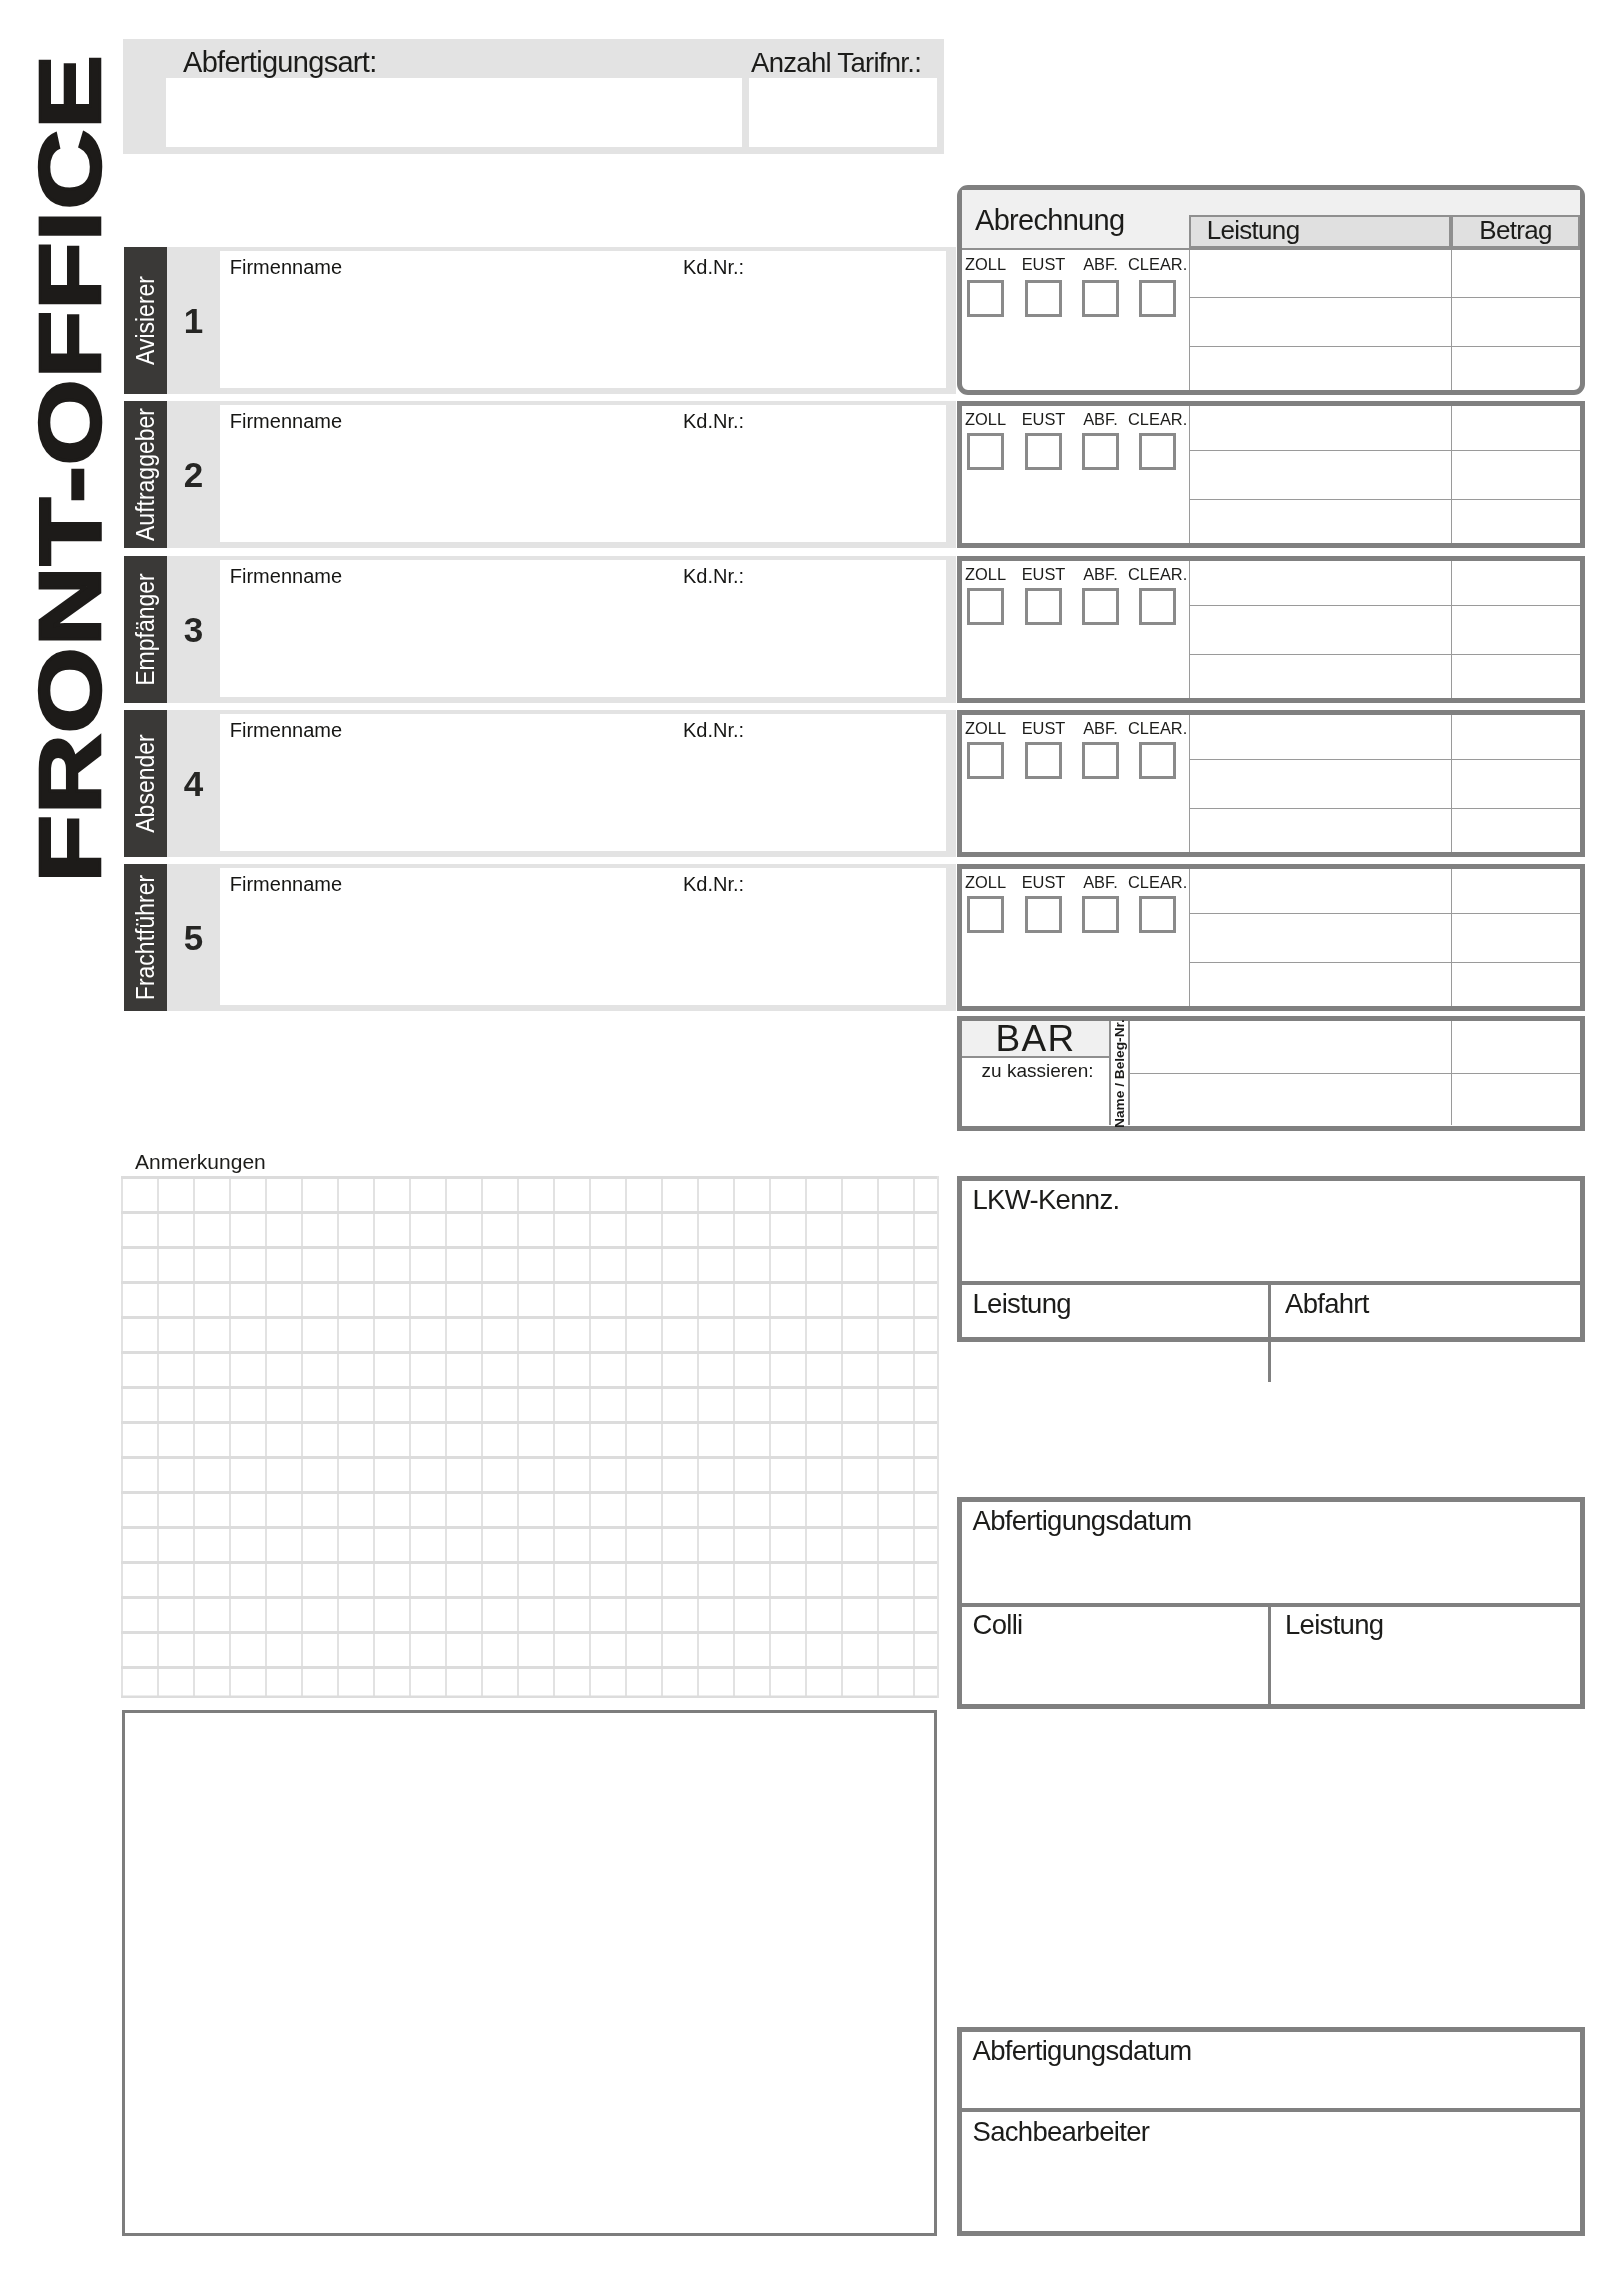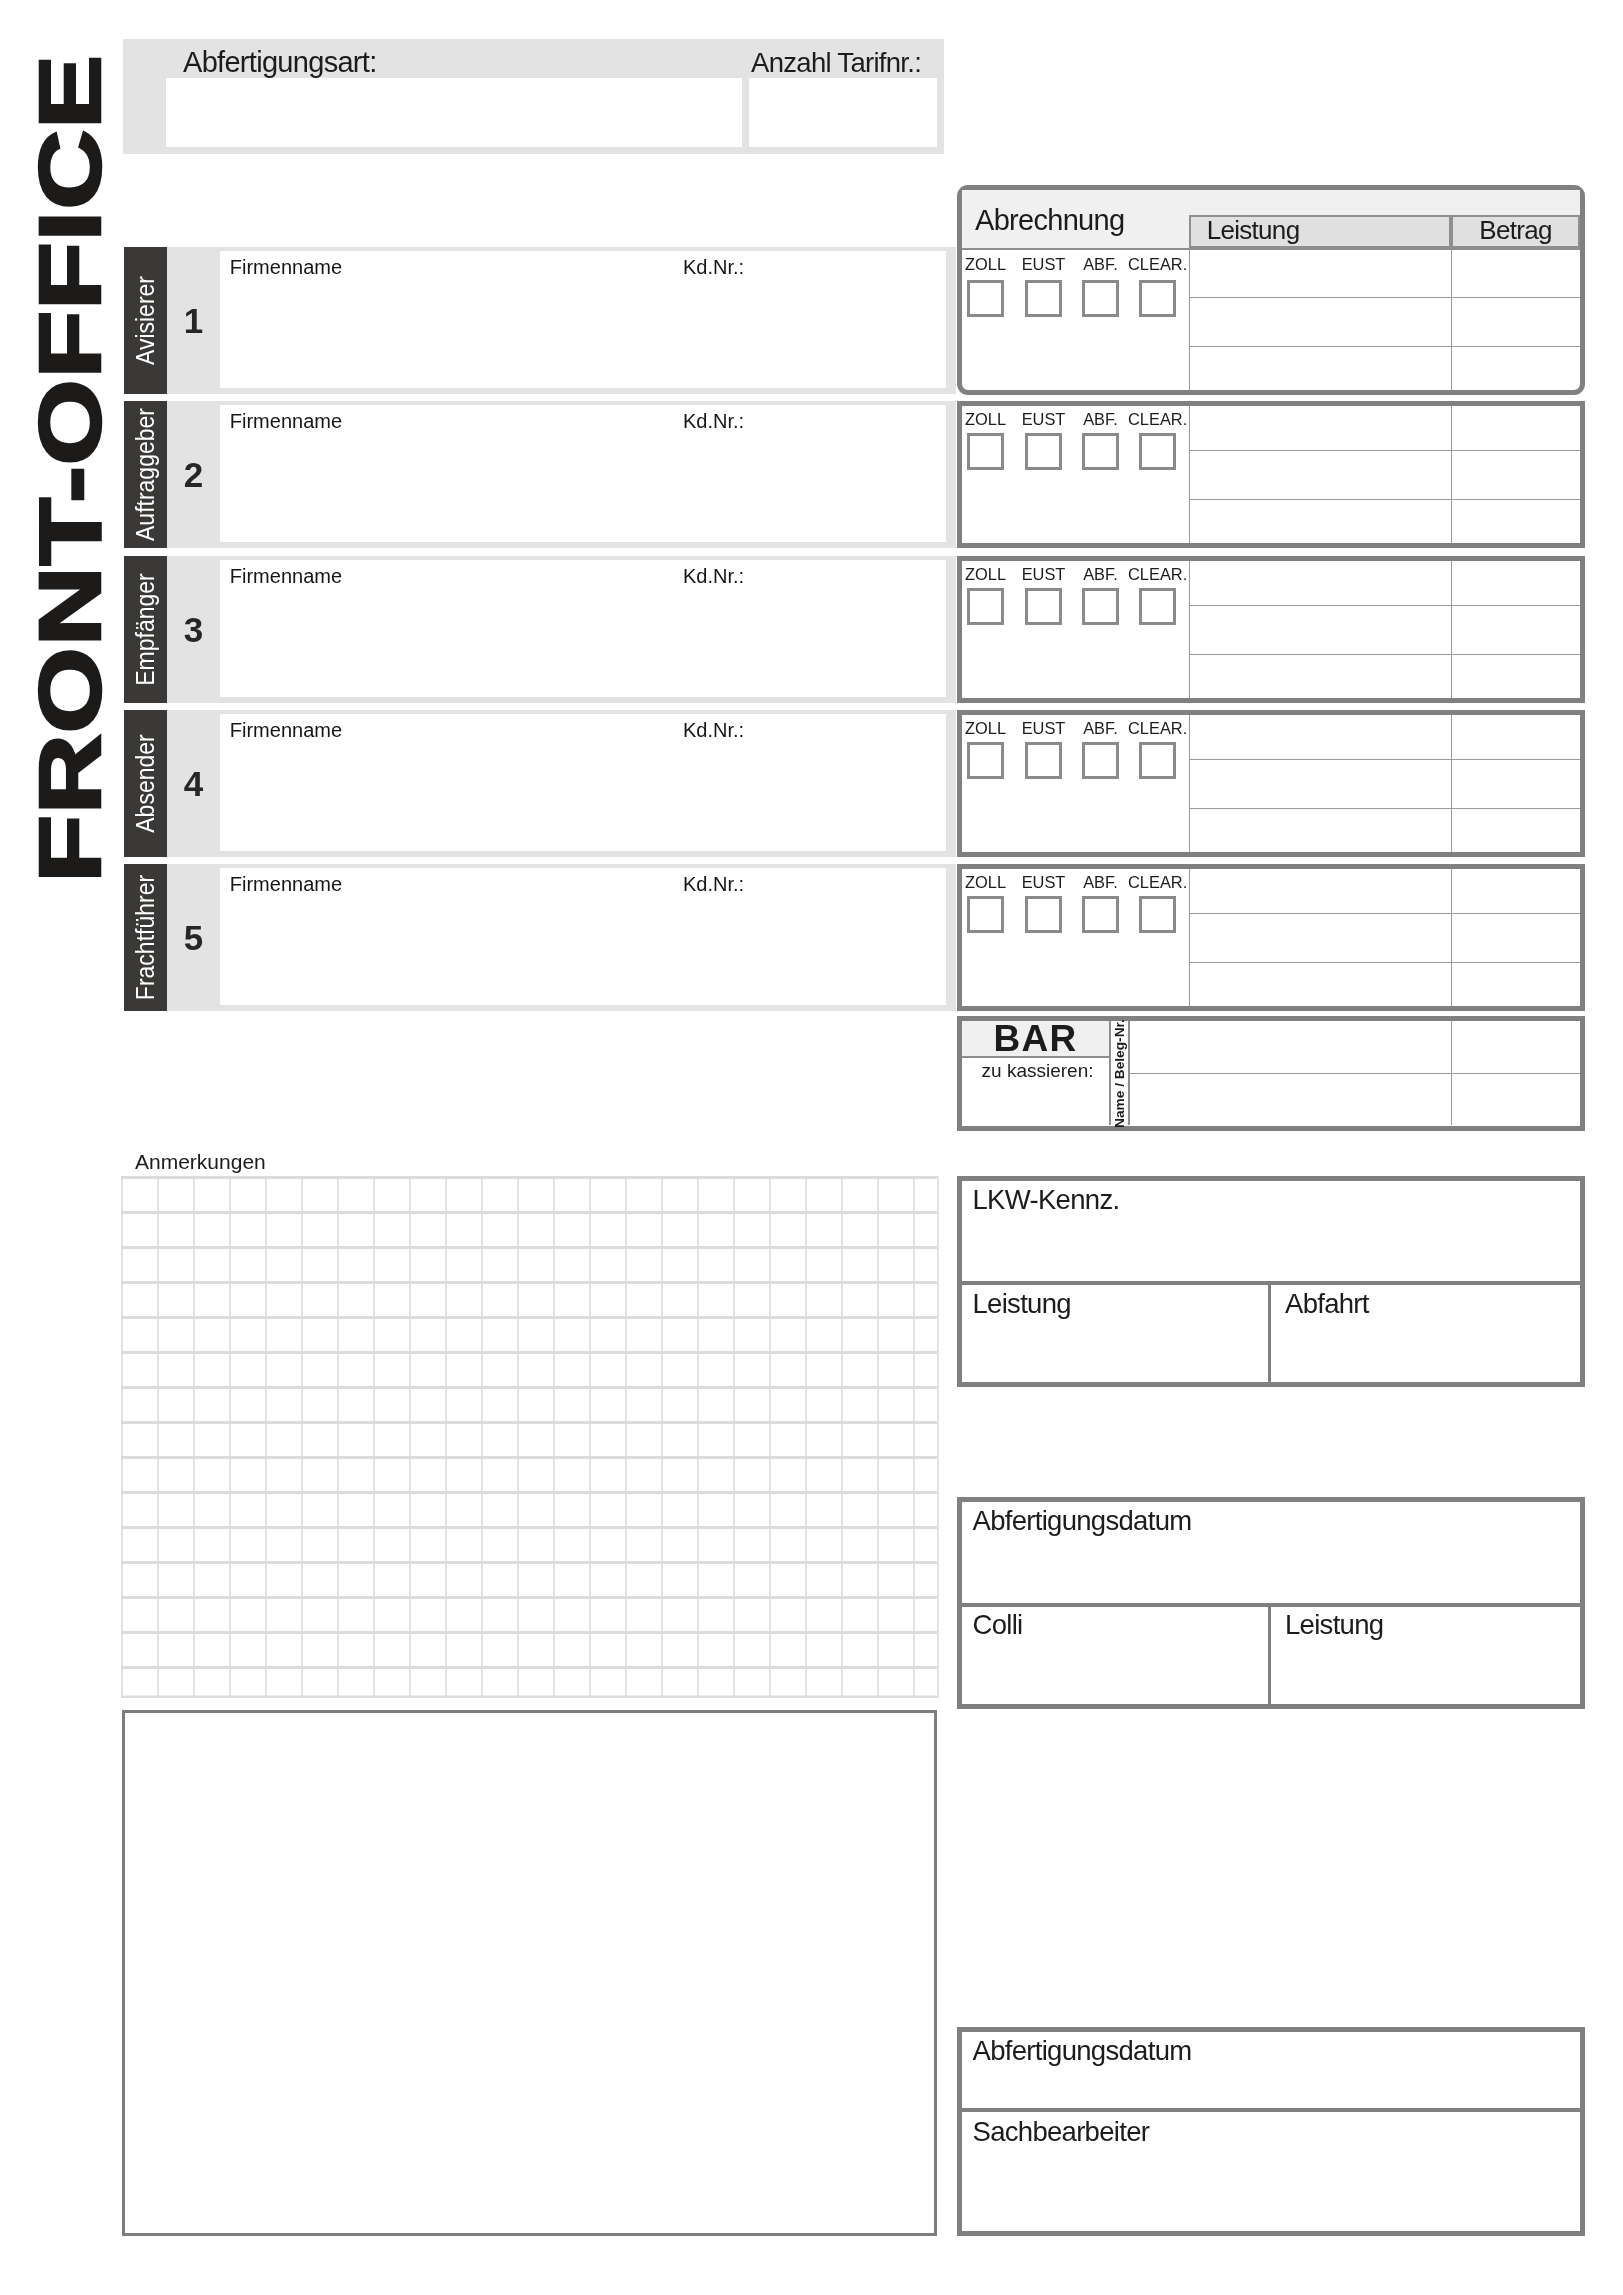--- a/index.html
+++ b/index.html
@@ -48,21 +48,21 @@
   
   .grid{position:absolute;left:121px;top:1176px;width:818px;height:522px;background:#ffffff;
         background-image:
           repeating-linear-gradient(to bottom,#dcdcdc 0 2.6px,transparent 2.6px 35px),
           repeating-linear-gradient(to right,#e2e2e2 0 2px,transparent 2px 36px);
         box-shadow:inset -2px 0 0 #e2e2e2, inset 0 -2.6px 0 #dcdcdc;}
   .bigbox{position:absolute;left:122px;top:1710px;width:815px;height:526px;border:3.9px solid #7d7d7d;
           box-sizing:border-box;background:#fff;}
   .sm-label{position:absolute;font-size:21px;color:#1c1c1a;}
   .bar-title{position:absolute;left:0;top:0;width:147px;height:35px;background:#f0f0f0;display:flex;
-             align-items:center;justify-content:center;font-size:37px;font-weight:bold;letter-spacing:1.3px;}
+             align-items:center;justify-content:center;font-size:37px;font-weight:normal;letter-spacing:1.3px;}
   .zk-label{position:absolute;font-size:19px;color:#1c1c1a;white-space:nowrap;}
 </style>
 </head>
 <body>
 
 <div id="page">
 
   <div class="vtitle-wrap">
     <div class="vtitle">FRONT-OFFICE</div>
   </div>
@@ -237,21 +237,21 @@
     <div class="num">5</div>
     <div class="wbox">
       <div class="field-label" style="left:9.8px;top:5.2px;">Firmenname</div>
       <div class="field-label" style="left:463px;top:5.2px;">Kd.Nr.:</div>
     </div>
   </div>
 
   <div class="sm-label" style="left:135px;top:1150px;">Anmerkungen</div>
   <div class="grid"></div>
 
-  <div class="sec" style="top:1176px;height:211px;text-decoration:underline;">
+  <div class="sec" style="top:1176px;height:166px;text-decoration:underline;">
     <div class="abs mid-label" style="left:10.5px;top:2.6px;">LKW-Kennz.</div>
     <div class="colarea" style="left:0;top:33px;width:618px;height:67px;"></div>
     <div class="thickh" style="left:0;top:100px;width:618px;"></div>
     <div class="thickv" style="left:306px;top:104px;height:97px;"></div>
     <div class="abs mid-label" style="left:10.5px;top:107px;">Leistung</div>
     <div class="colarea" style="left:0;top:137px;width:306px;height:63px;"></div>
     <div class="abs mid-label" style="left:323px;top:107px;">Abfahrt</div>
     <div class="colarea" style="left:310px;top:137px;width:308px;height:63px;"></div>
   </div>
 

